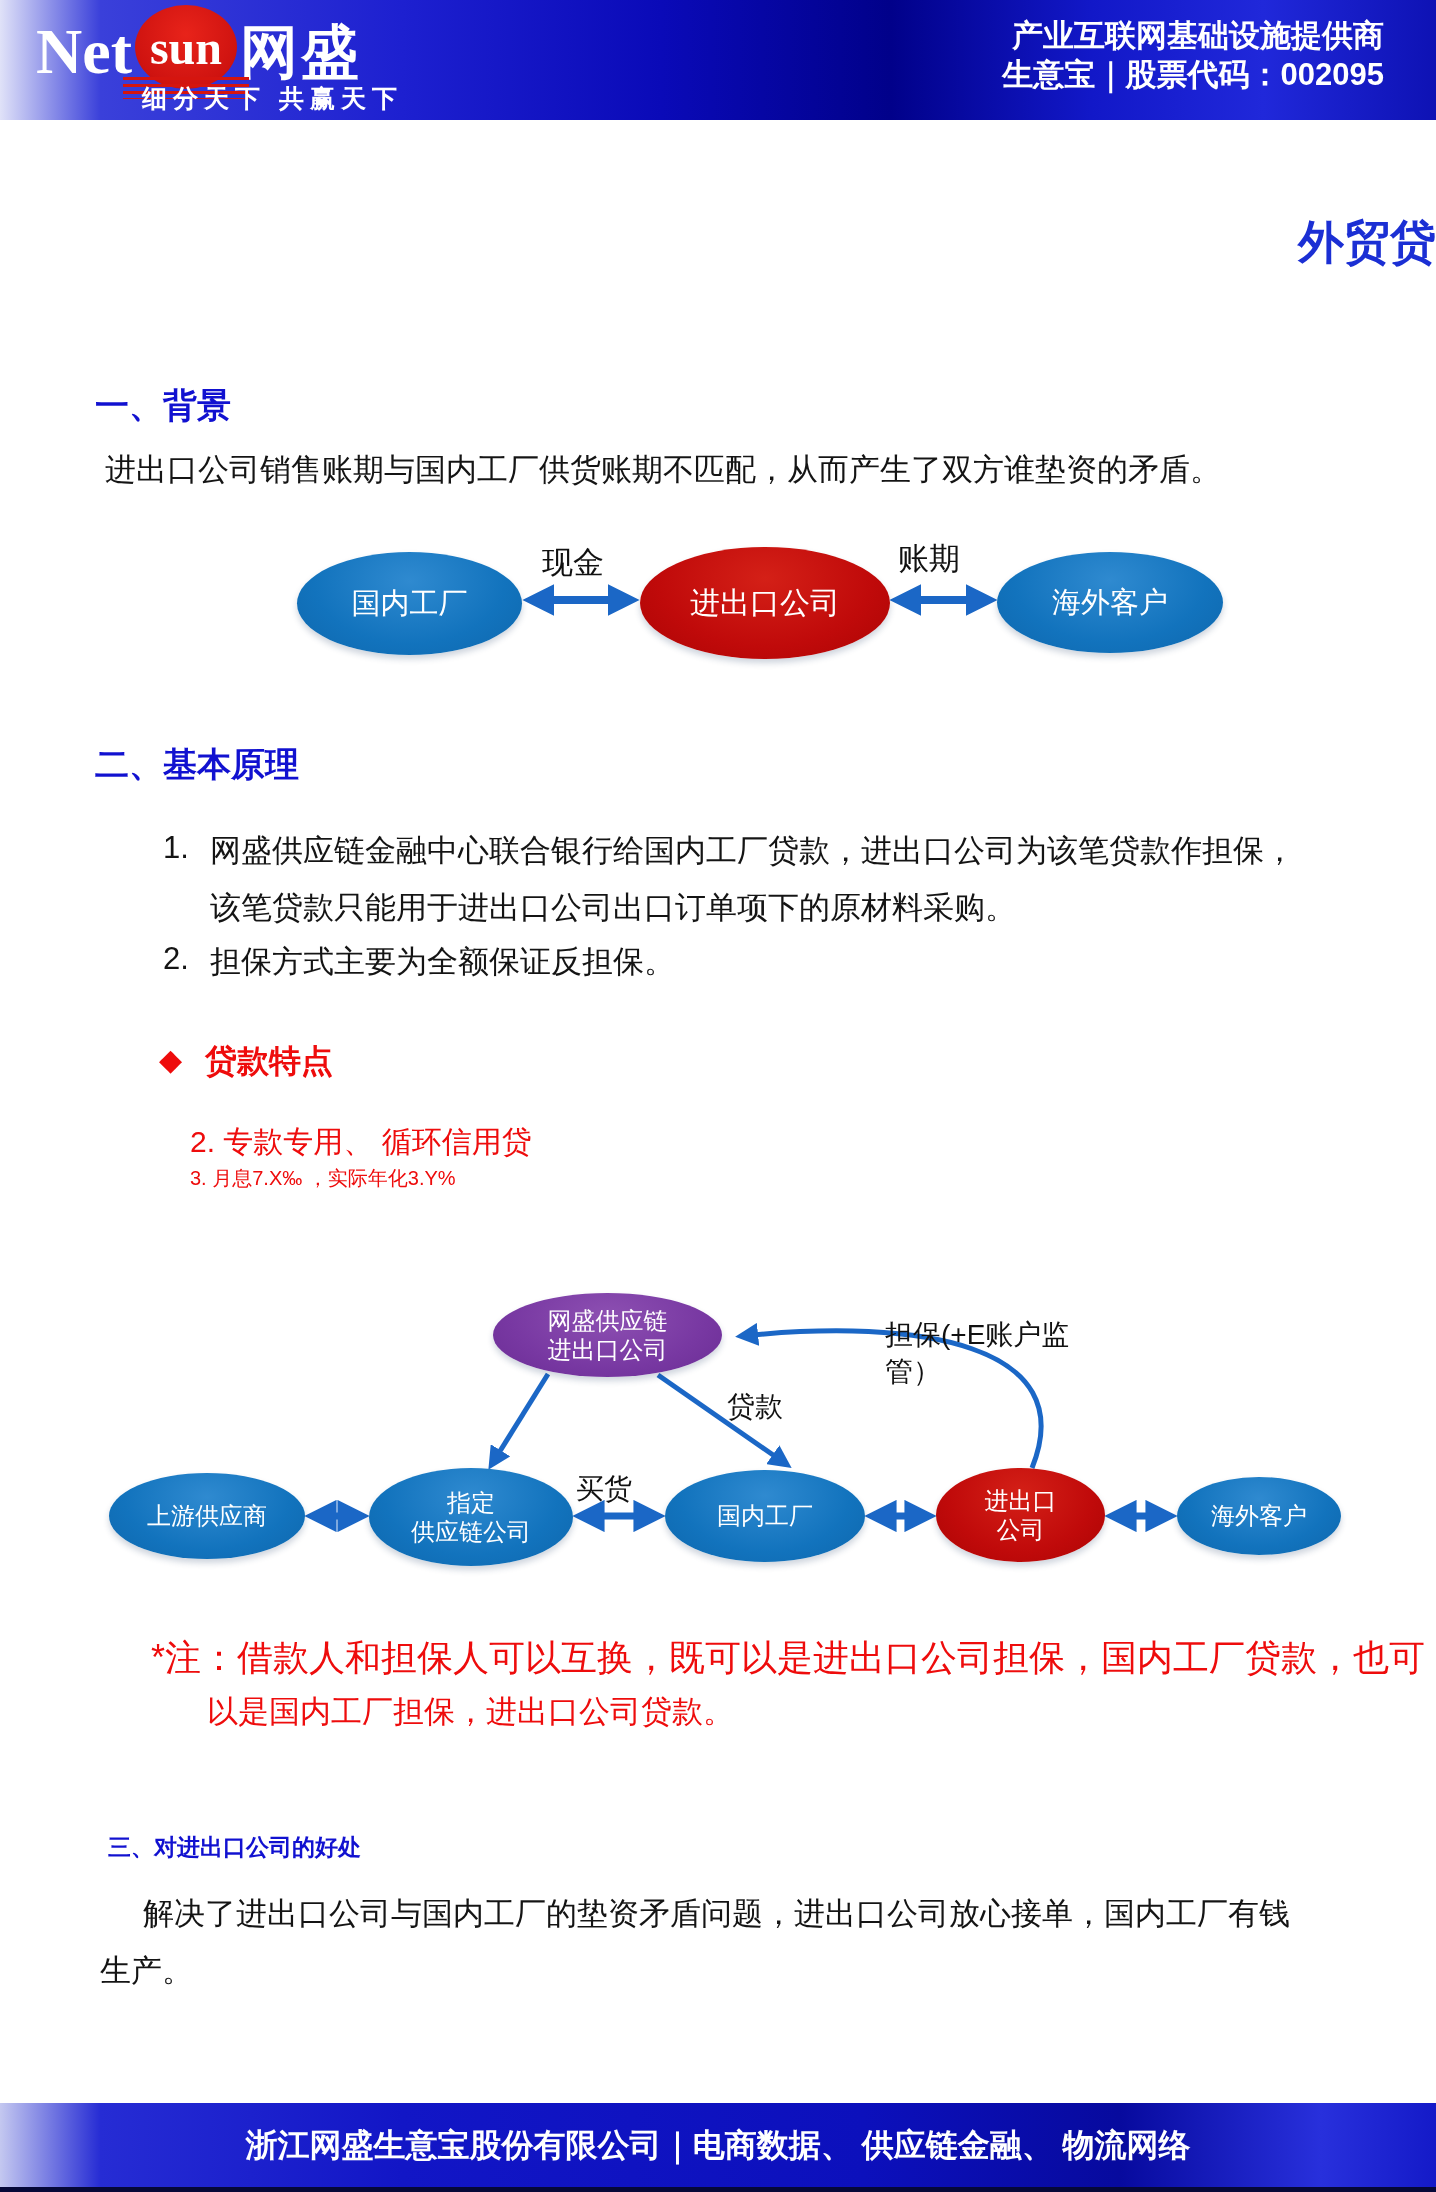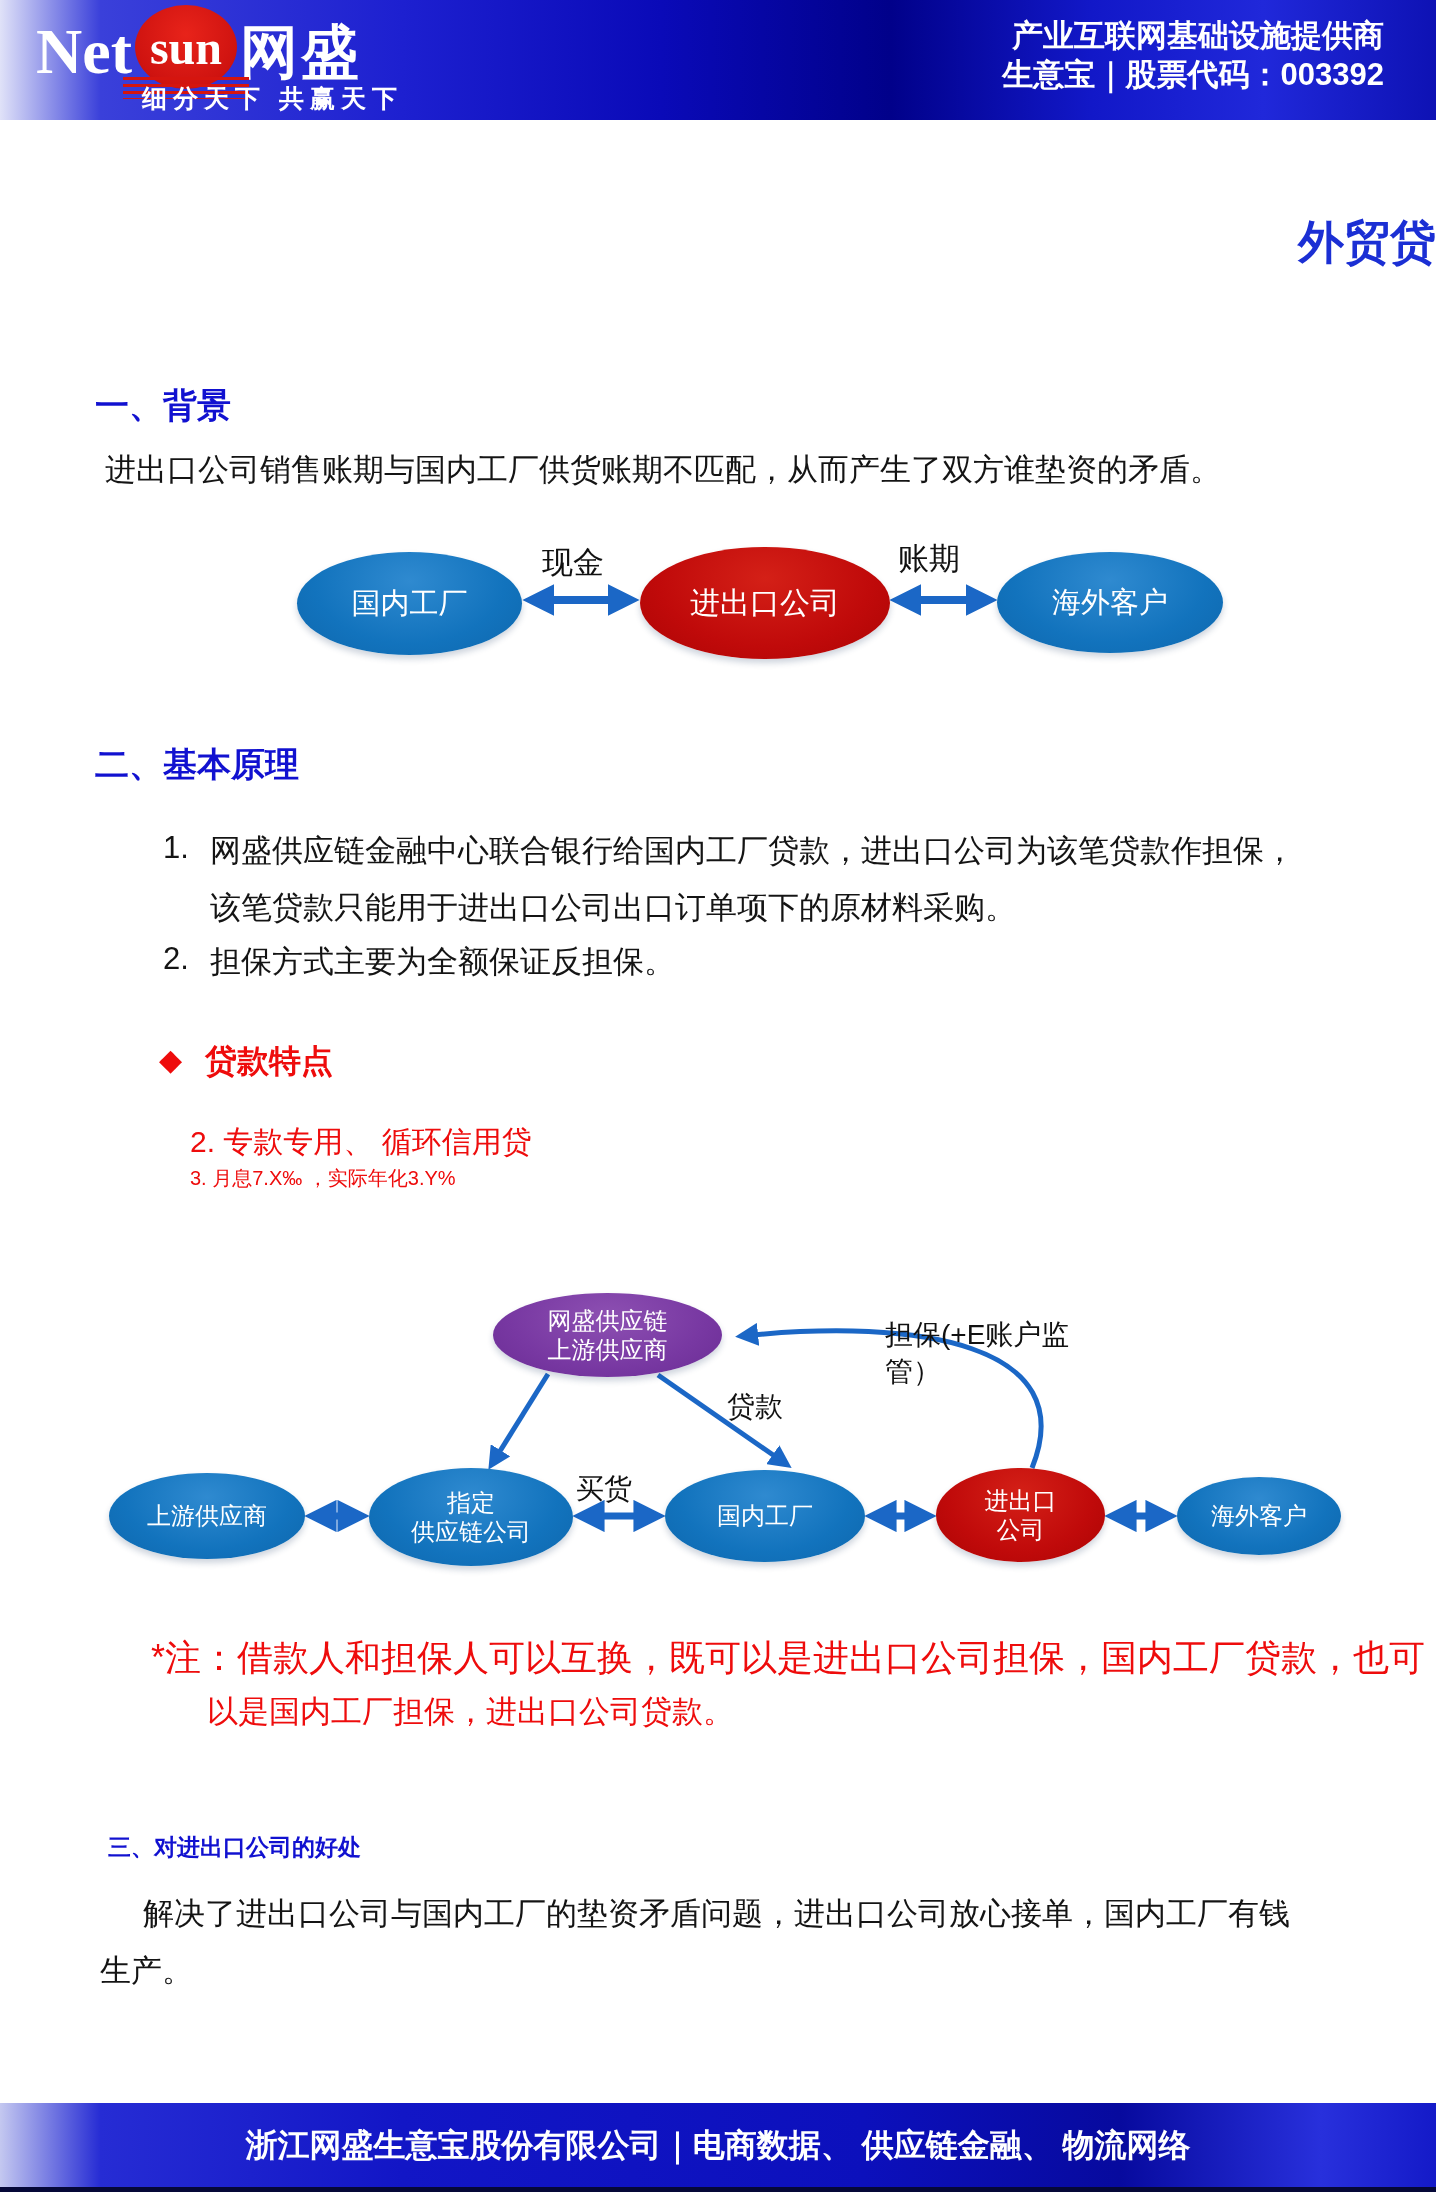--- a/index.html
+++ b/index.html
@@ -63,21 +63,21 @@
       <span class="logo-net">Net</span>
       <span class="logo-sun-wrap">
         <span class="logo-sun-circle">sun</span>
         <span class="logo-sun-stripes"></span>
       </span>
       <span class="logo-cjk">网盛</span>
     </div>
     <div class="logo-slogan">细分天下 共赢天下</div>
     <div class="header-right">
       <div>产业互联网基础设施提供商</div>
-      <div>生意宝｜股票代码：003392</div>
+      <div>生意宝｜股票代码：002095</div>
     </div>
   </div>
 
   <div class="abs doc-title">外贸贷</div>
 
   <div class="abs h-blue" style="left:95px;top:383px;">一、背景</div>
   <div class="abs body-text" style="left:105px;top:449px;">进出口公司销售账期与国内工厂供货账期不匹配，从而产生了双方谁垫资的矛盾。</div>
 
   <div class="diagram" style="top:540px;height:140px;">
     <svg class="d-svg" width="1436" height="140">
@@ -117,21 +117,21 @@
       </defs>
       <line x1="548" y1="94" x2="492" y2="184" stroke="#1b67c6" stroke-width="5" marker-end="url(#ah2)"></line>
       <line x1="658" y1="95" x2="786" y2="184" stroke="#1b67c6" stroke-width="5" marker-end="url(#ah2)"></line>
       <path d="M 1032 188 C 1082 64, 918 38, 742 56" fill="none" stroke="#1b67c6" stroke-width="5" marker-end="url(#ah2)"></path>
       <line x1="314" y1="236" x2="360" y2="236" stroke="#1b67c6" stroke-width="7" marker-start="url(#ah2)" marker-end="url(#ah2)"></line>
       <line x1="582" y1="236" x2="656" y2="236" stroke="#1b67c6" stroke-width="7" marker-start="url(#ah2)" marker-end="url(#ah2)"></line>
       <line x1="874" y1="236" x2="927" y2="236" stroke="#1b67c6" stroke-width="7" marker-start="url(#ah2)" marker-end="url(#ah2)"></line>
       <line x1="1114" y1="236" x2="1168" y2="236" stroke="#1b67c6" stroke-width="7" marker-start="url(#ah2)" marker-end="url(#ah2)"></line>
     </svg>
     <div class="node node-purple preline" style="left:493px;top:13px;width:229px;height:84px;font-size:24px;">网盛供应链
-上游供应商</div>
+进出口公司</div>
     <div class="node node-blue" style="left:109px;top:193px;width:196px;height:86px;font-size:24px;">上游供应商</div>
     <div class="node node-blue preline" style="left:369px;top:188px;width:204px;height:98px;font-size:24px;">指定
 供应链公司</div>
     <div class="node node-blue" style="left:665px;top:190px;width:200px;height:92px;font-size:24px;">国内工厂</div>
     <div class="node node-red preline" style="left:936px;top:188px;width:169px;height:94px;font-size:24px;">进出口
 公司</div>
     <div class="node node-blue" style="left:1177px;top:197px;width:164px;height:78px;font-size:24px;">海外客户</div>
     <div class="edge-label-sm" style="left:727px;top:108px;">贷款</div>
     <div class="edge-label-sm preline" style="left:885px;top:36px;line-height:37px;">担保(+E账户监
 管）</div>

